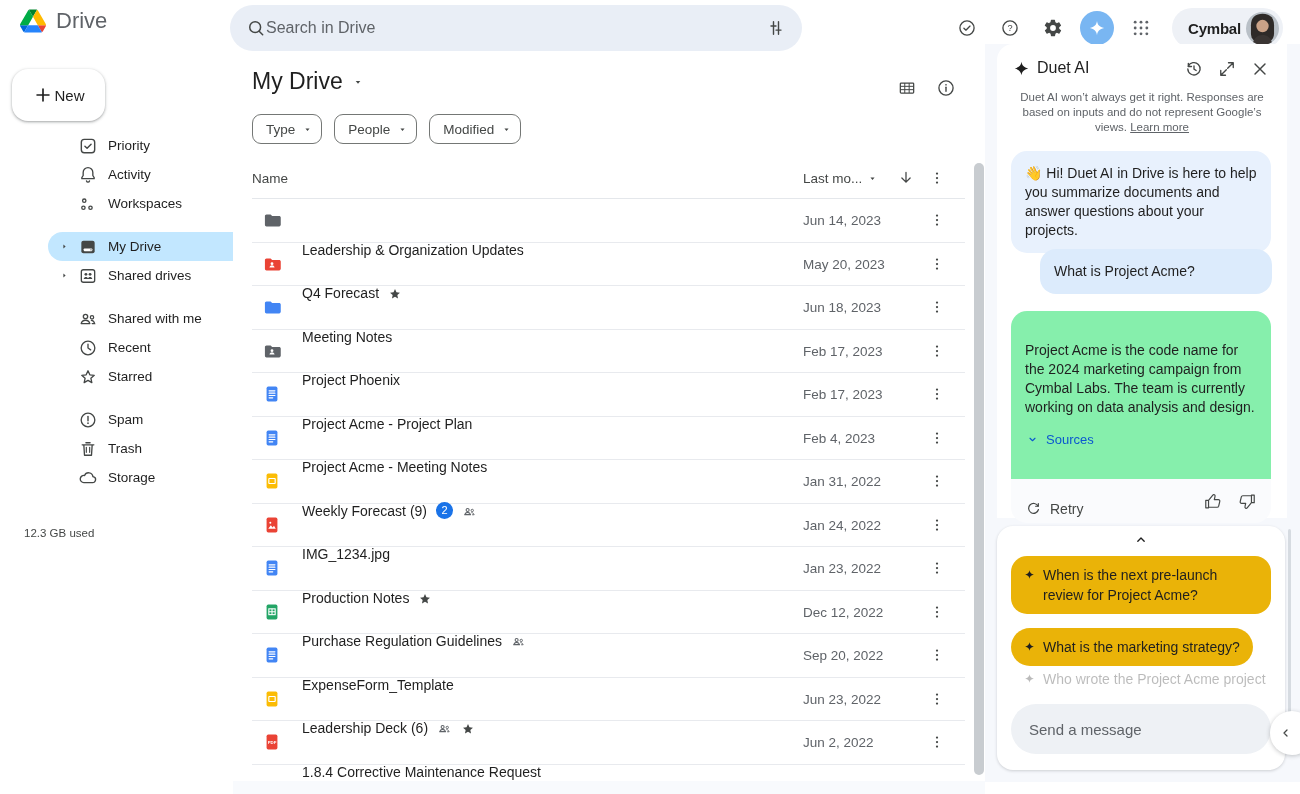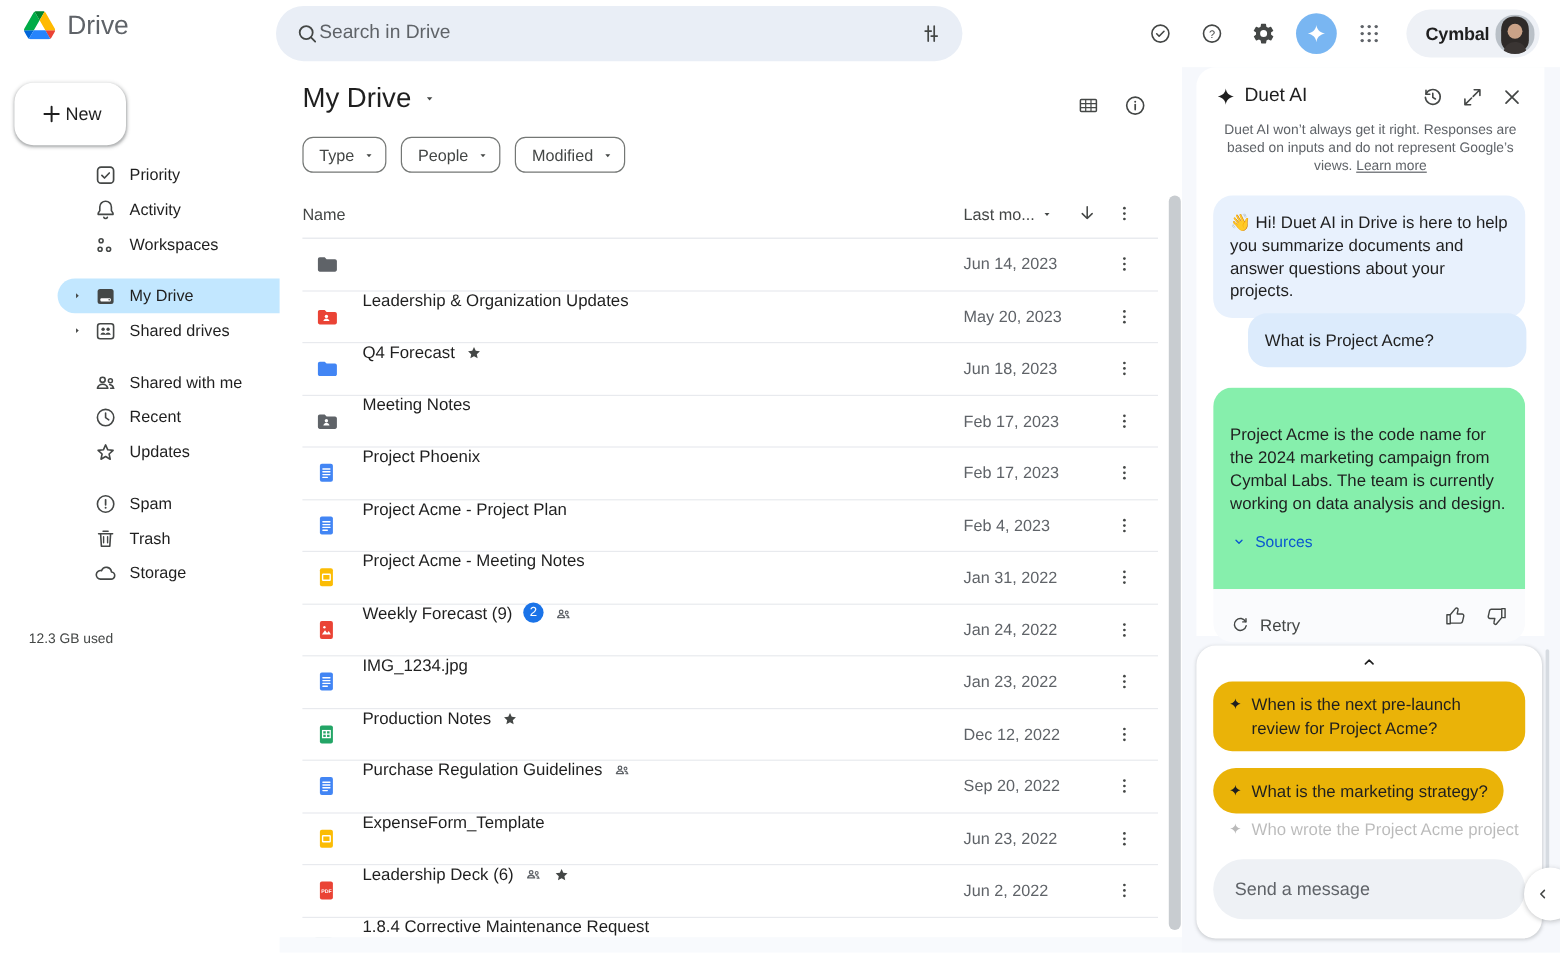--- a/index.html
+++ b/index.html
@@ -54,21 +54,21 @@
   .badge { display:flex; }
   .badge-count { width:17px; height:17px; border-radius:50%; background:var(--count-badge); color:#fff; font-size:11px; display:flex; align-items:center; justify-content:center; }
   .row-date { position:absolute; left:551px; top:50%; transform:translateY(-50%); font-size:13.5px; color:#5f6368; }
   .row-kebab { position:absolute; left:676px; top:50%; transform:translateY(-50%); }
   .partial-row { position:relative; height:28px; }
   .partial-ico { position:absolute; left:10px; top:16px; width:15px; height:5px; border-radius:2px 2px 0 0; background:#d7dade; }
   .bottom-strip { position:absolute; left:0; bottom:0; width:752px; height:13px; background:#f8fafd; }
   .main-scrollbar { position:absolute; left:741px; top:107px; width:10px; height:612px; border-radius:5px; background:#c8ccd0; cursor:pointer; }
 
   
-  .panel-region { position:absolute; left:985px; top:56px; width:315px; height:738px; background:#f6f8fc; }
+  .panel-region { position:absolute; left:985px; top:44px; width:315px; height:738px; background:#f6f8fc; }
   .chat-card { position:absolute; left:12px; top:0; width:290px; height:474px; background:#fff; border-radius:16px 0 0 0; }
   .pc-header { position:absolute; left:0; top:12px; width:100%; height:26px; }
   .pc-title { position:absolute; left:40px; top:3px; font-size:16px; font-weight:500; }
   .pc-spark { position:absolute; left:16px; top:4px; }
   .pc-ic { position:absolute; top:3px; width:20px; height:20px; cursor:pointer; }
   .disclaimer { position:absolute; left:20px; right:20px; top:46px; text-align:center; font-size:11.5px; line-height:15px; color:#5f6368; }
   .disclaimer a { color:#5f6368; text-decoration:underline; cursor:pointer; }
   .bubble { border-radius:16px; padding:13px 14px; font-size:14px; line-height:19px; color:#1f1f1f; }
   .welcome { position:absolute; left:14px; right:16px; top:107px; background:#e8f1fd; }
   .userq { position:absolute; left:43px; right:15px; top:205px; background:#dcebfc; }
@@ -268,21 +268,21 @@
           </span>
           <span class="nav-label">Recent</span>
         </div>
         <div class="nav-item">
           <span class="nav-caret"></span>
           <span class="nav-ico">
             <svg class="nico" viewBox="0 0 24 24">
               <path d="M12 4.5l2.2 4.9 5.3.6-4 3.6 1.1 5.2L12 16.1l-4.6 2.7 1.1-5.2-4-3.6 5.3-.6z" fill="none" stroke="#444746" stroke-width="1.6" stroke-linejoin="round"></path>
             </svg>
           </span>
-          <span class="nav-label">Updates</span>
+          <span class="nav-label">Starred</span>
         </div>
       </div>
       <div class="nav-group">
         <div class="nav-item">
           <span class="nav-caret"></span>
           <span class="nav-ico">
             <svg class="nico" viewBox="0 0 24 24">
               <circle cx="12" cy="12" r="8.2" fill="none" stroke="#444746" stroke-width="1.6"></circle>
               <path d="M12 7.8v5" stroke="#444746" stroke-width="1.7" stroke-linecap="round"></path>
               <circle cx="12" cy="15.8" r="1" fill="#444746"></circle>

